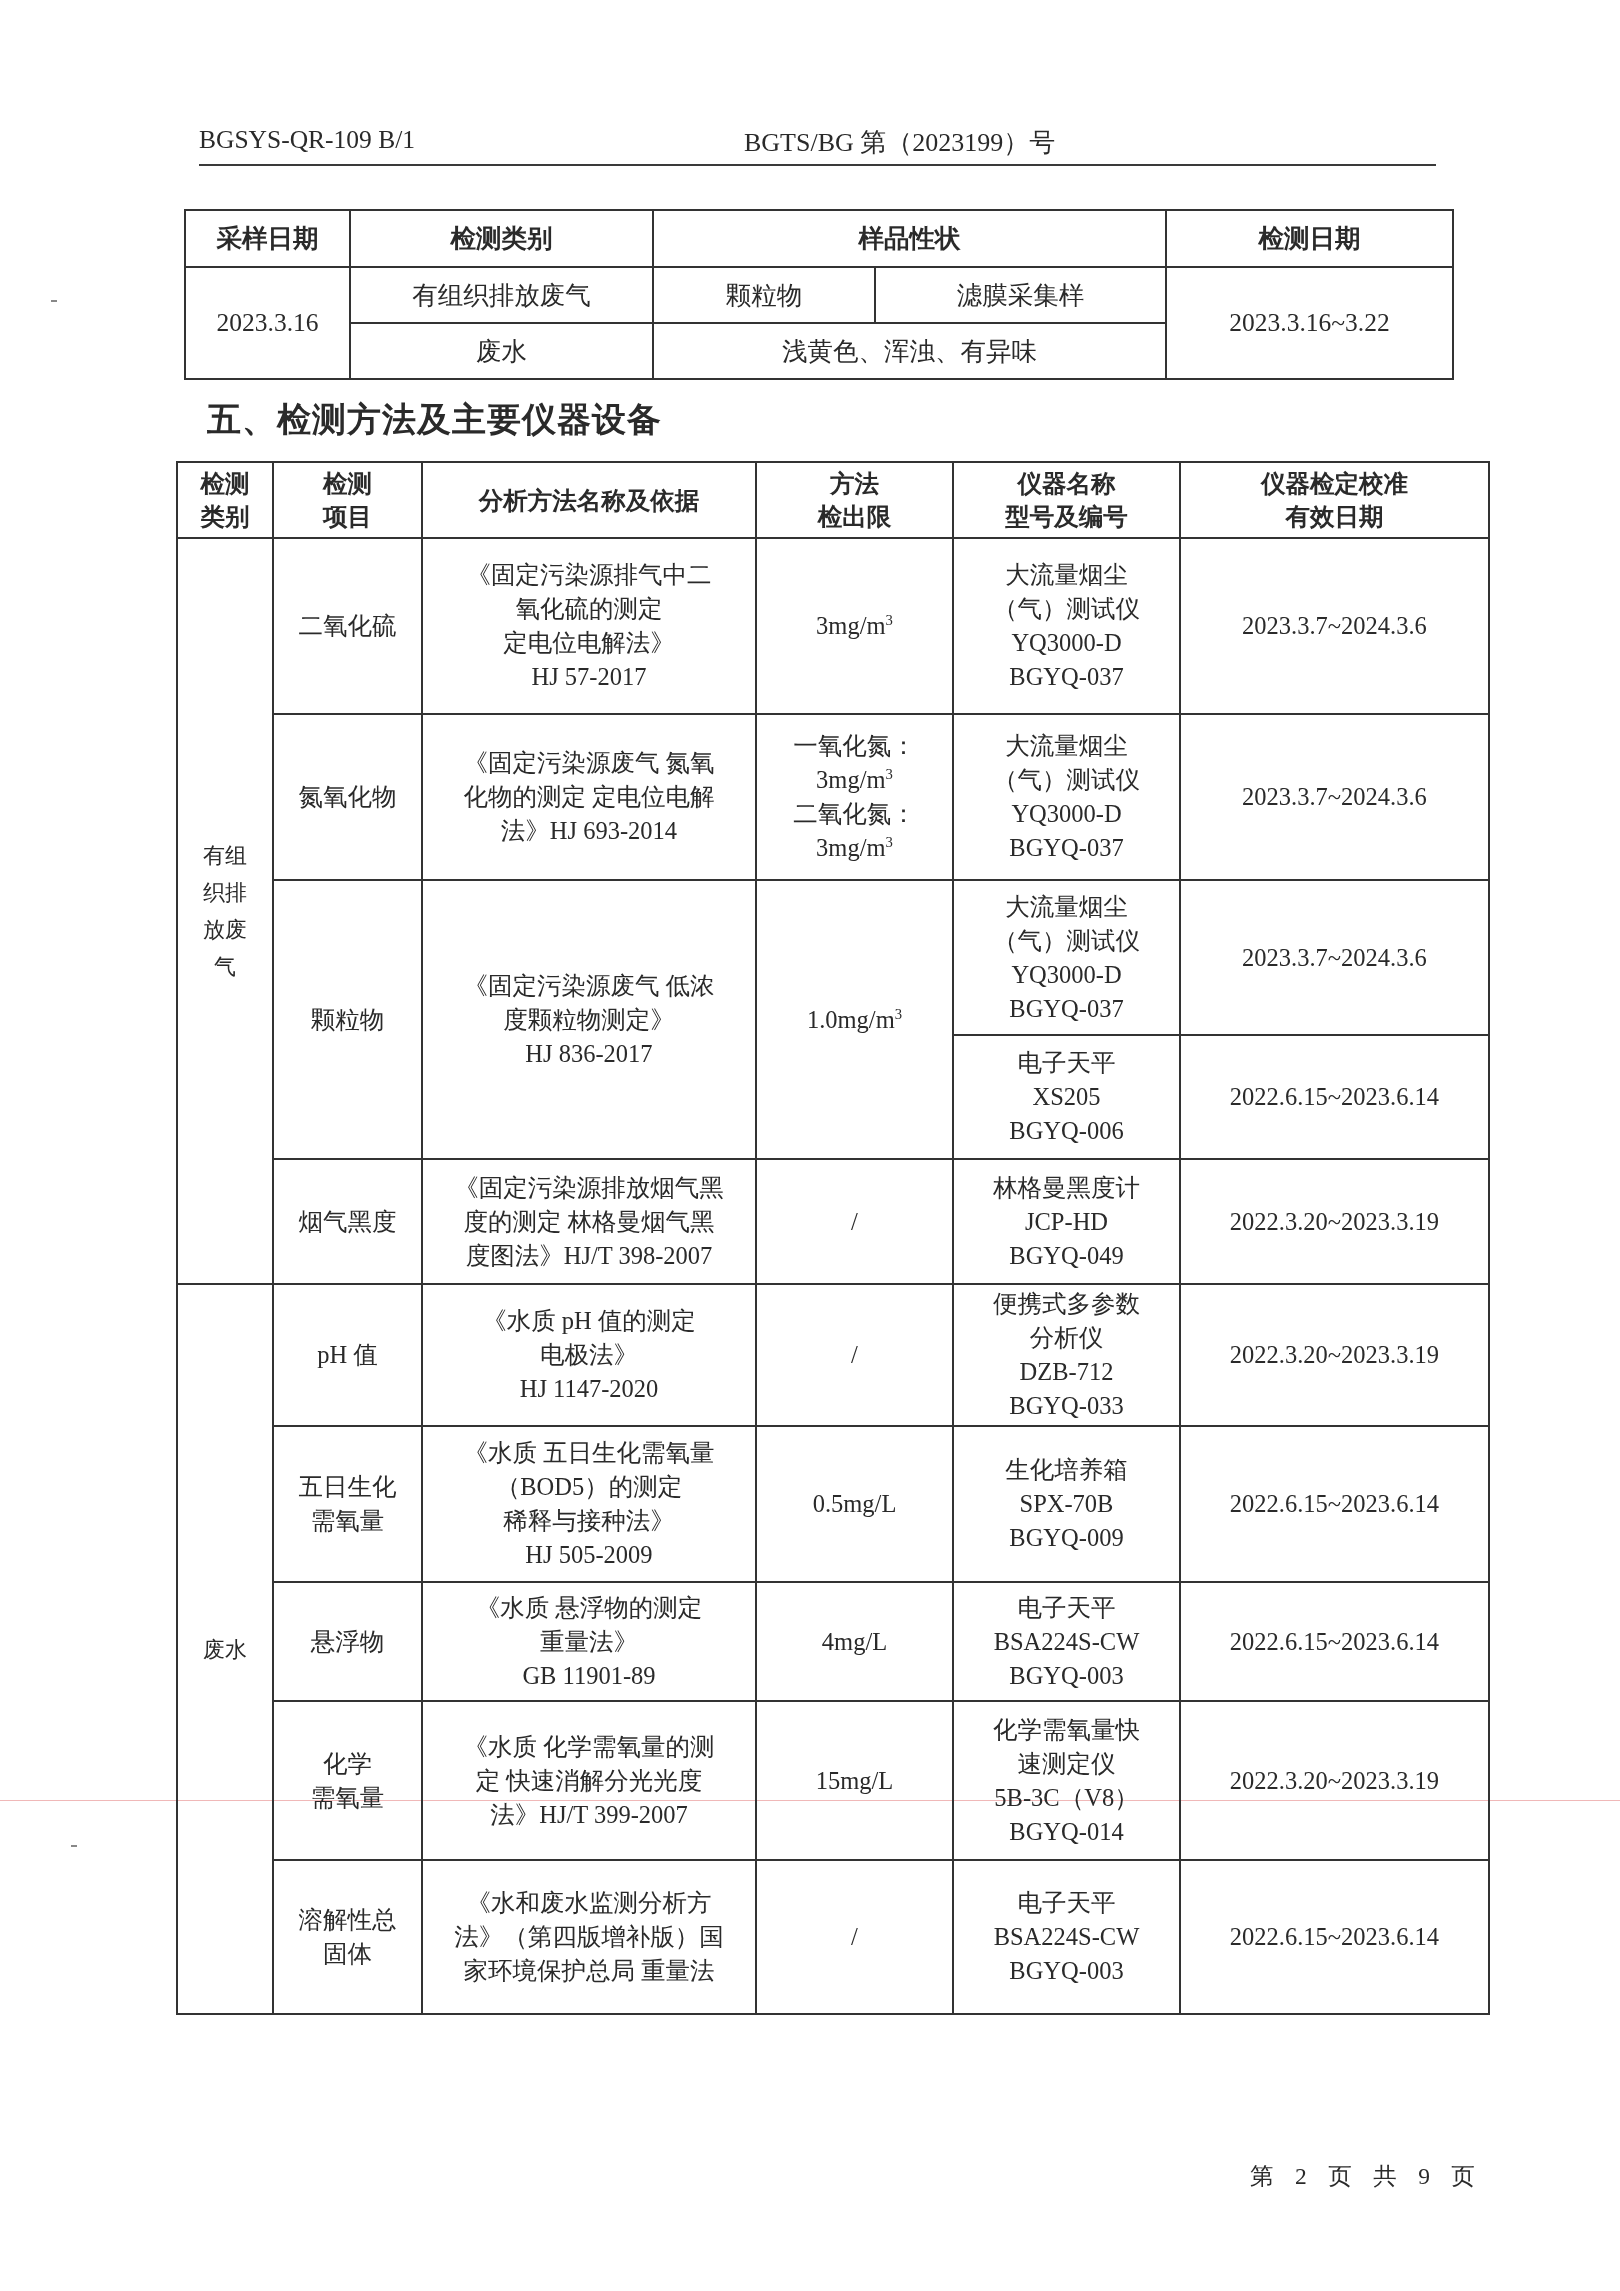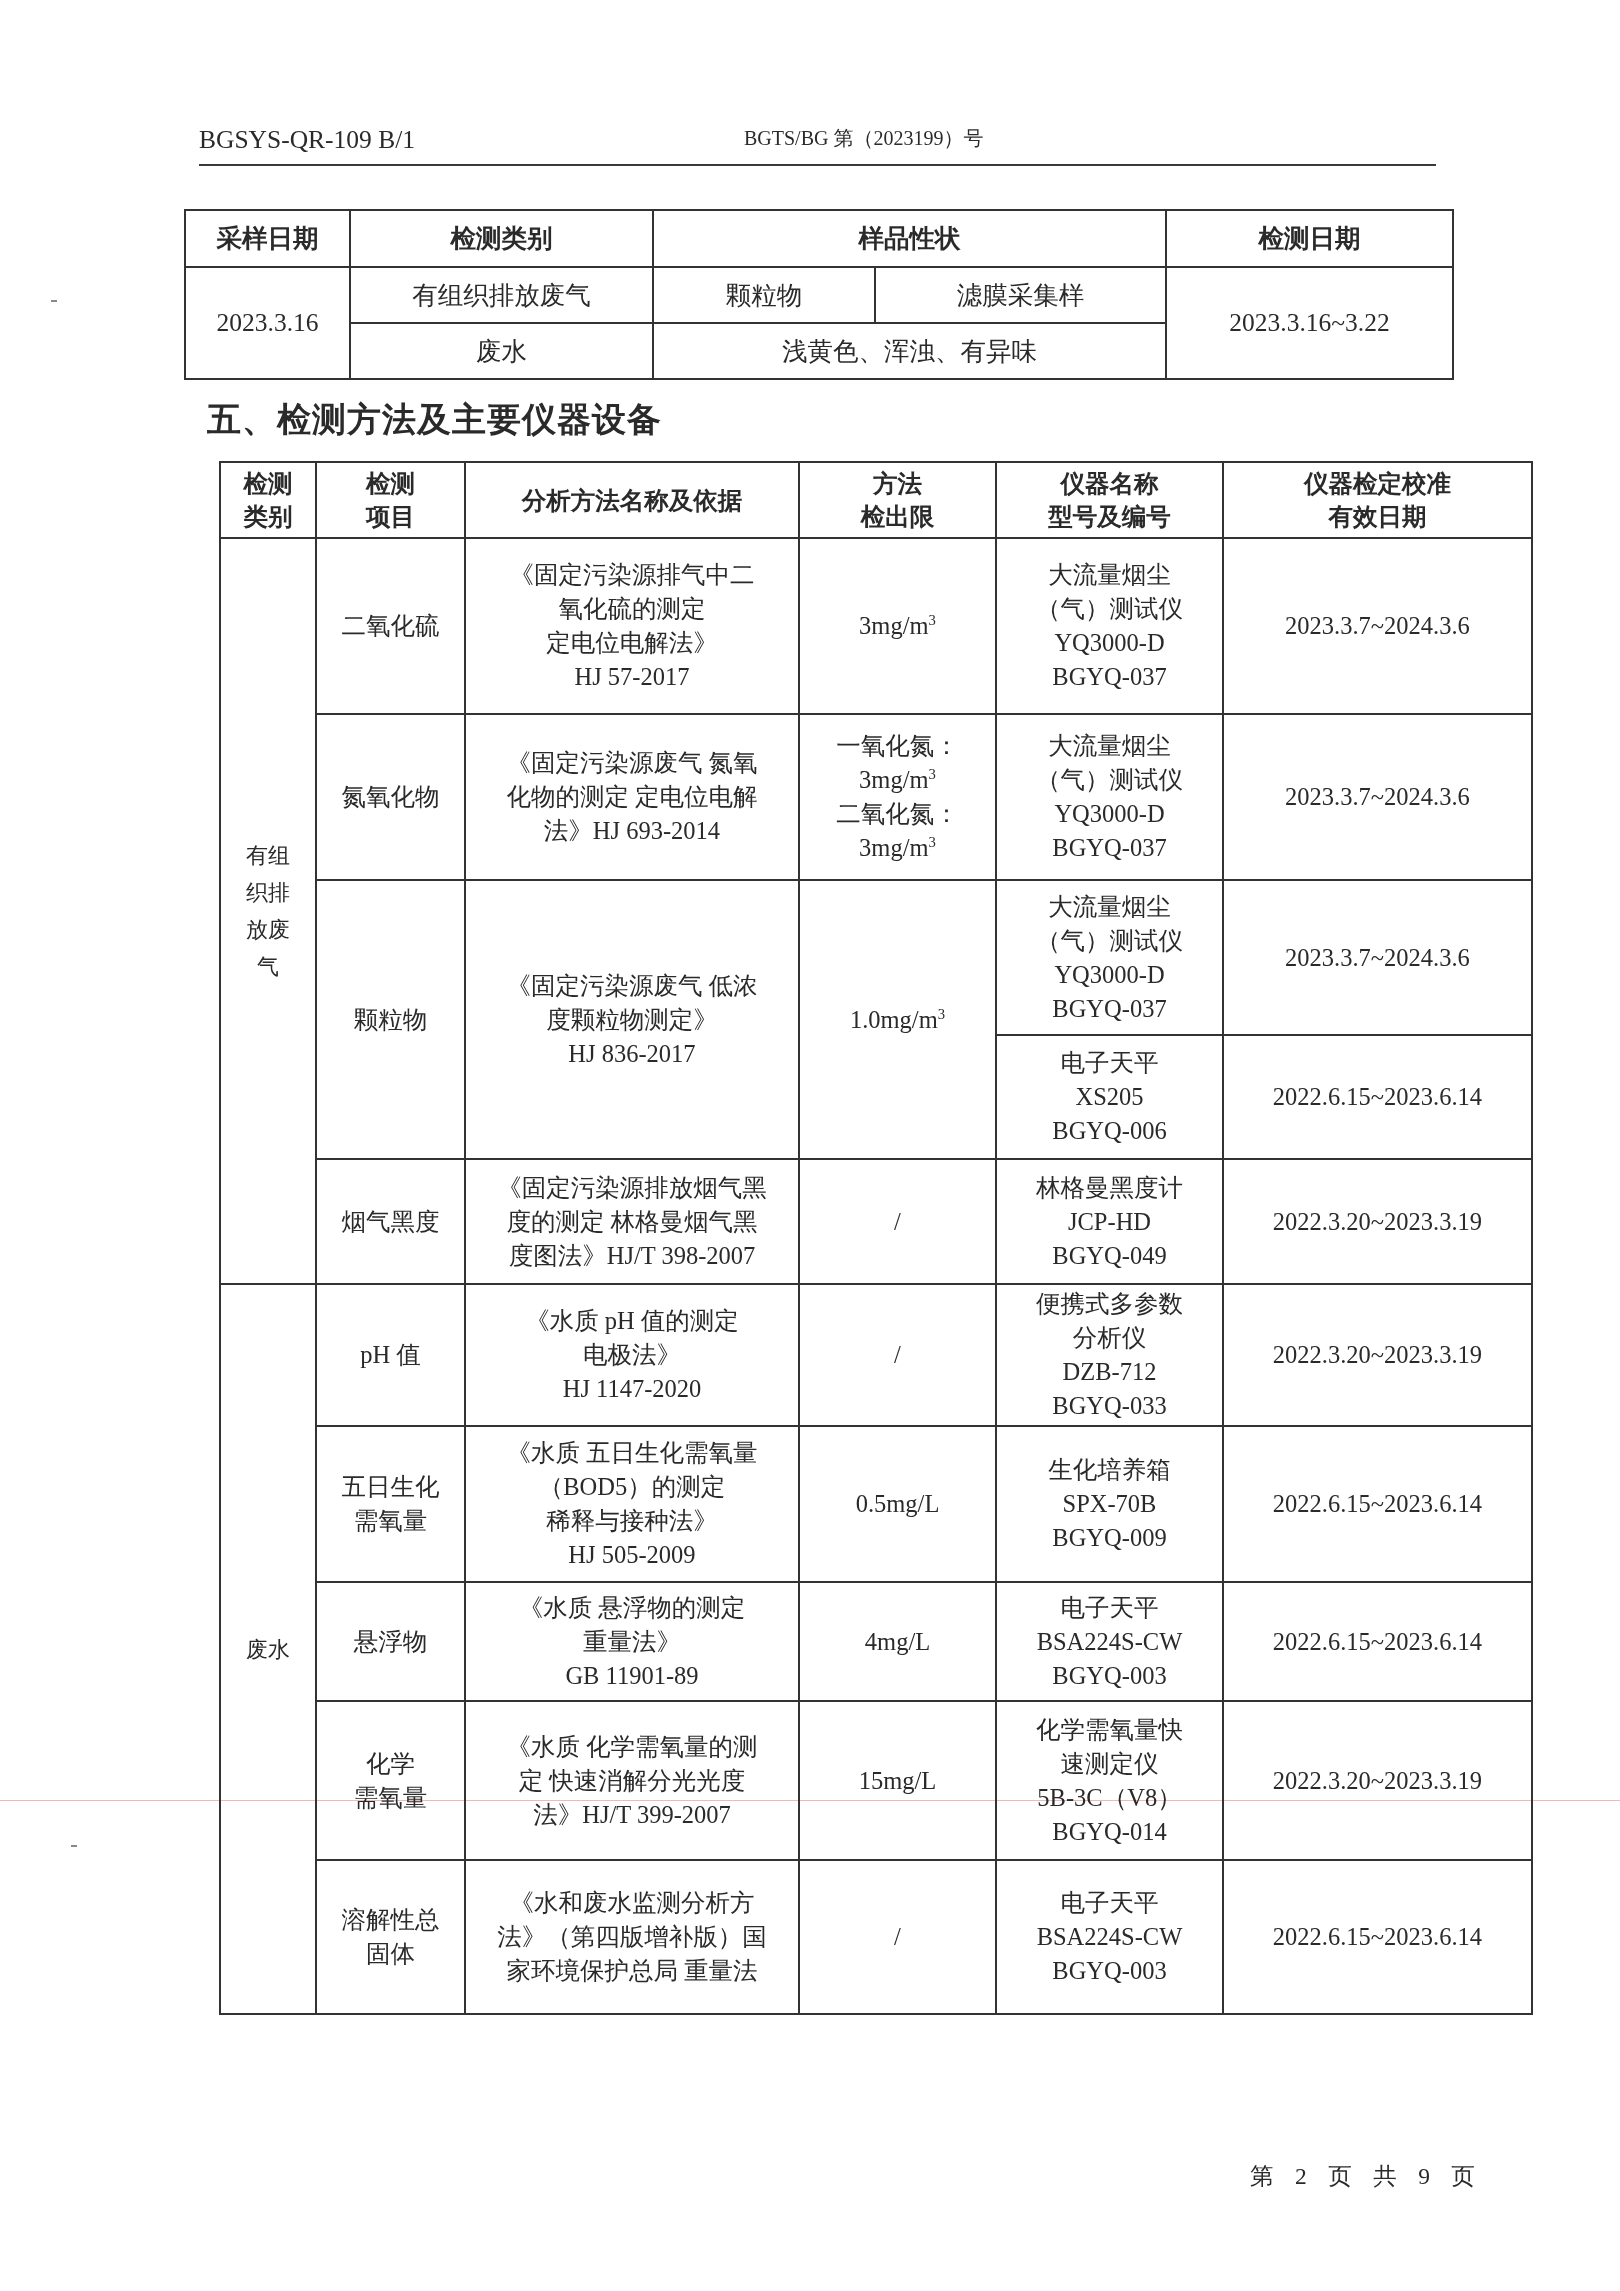--- a/index.html
+++ b/index.html
@@ -1,31 +1,31 @@
 <!DOCTYPE html>
 <html><head>
 <meta charset="utf-8">
 <style>
   html, body { margin: 0; padding: 0; background: #ffffff; }
   body { width: 1620px; height: 2292px; position: relative; overflow: hidden;
          font-family: "Liberation Serif", "DejaVu Serif", serif; color: #2a2a2a; }
   .abs { position: absolute; }
   .hdr-left { left: 199px; top: 125px; font-size: 25.5px; }
-  .hdr-right { left: 744px; top: 125px; font-size: 20px; }
+  .hdr-right { left: 744px; top: 125px; font-size: 26px; }
   .hdr-rule { left: 199px; top: 164px; width: 1237px; height: 0; border-top: 2px solid #3a3a3a; }
   .scan-mark { width: 5.9px; height: 2px; background: #888; }
   .red-line { left: 0; top: 1800px; width: 1620px; height: 1px; background: #f0b8b8; }
 
   table { border-collapse: collapse; table-layout: fixed; position: absolute; border-radius: 30px; }
   td, th { border: 2px solid #333; text-align: center; vertical-align: middle; padding: 0 5.9px; font-weight: normal; }
   .t1 { left: 184px; top: 209px; width: 1268px; font-size: 25.5px; }
   .t1 th { font-family: "DejaVu Sans", sans-serif; font-weight: bold; font-size: 25.5px; height: 55px; }
   .t1 td { height: 54px; }
   .sec-title { left: 199px; top: 397px; font-size: 34px; font-weight: bold; font-family: "DejaVu Sans", sans-serif; letter-spacing: 1px; margin-left: 8px; }
-  .t2 { left: 176px; top: 461px; width: 1312px; font-size: 24.5px; line-height: 34px; margin-left: 43px; }
+  .t2 { left: 176px; top: 461px; width: 1312px; font-size: 24.5px; line-height: 34px; }
   .t2 th { font-family: "DejaVu Sans", sans-serif; font-weight: bold; font-size: 24.5px; height: 74px; line-height: 33px; }
   .cat { font-size: 22px; line-height: 37px; }
   .ml { white-space: pre-line; }
   sup { font-size: 14.7px; line-height: 0; }
   .footer { left: 1250px; top: 2121px; font-size: 23.5px; letter-spacing: 7.8px; margin-top: 39px; }
 </style>
 </head>
 <body>
 
 <div class="abs hdr-left">BGSYS-QR-109 B/1</div>

